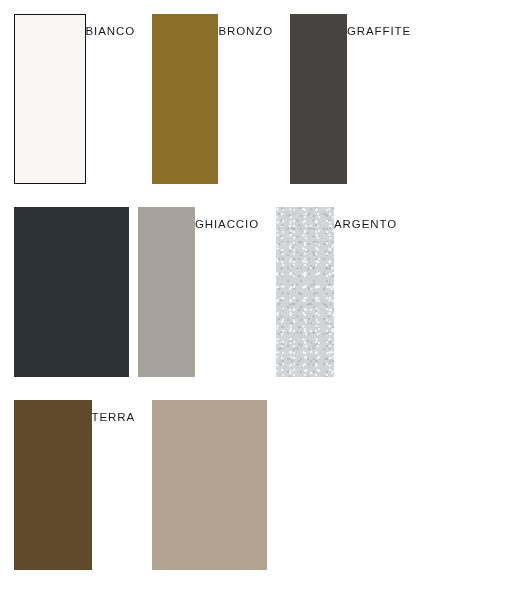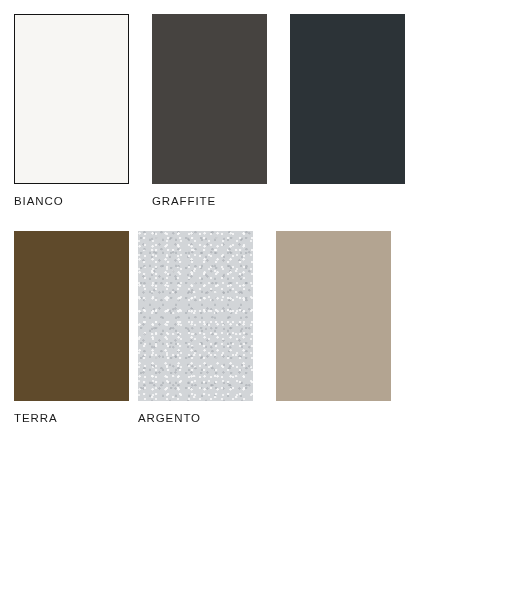--- a/index.html
+++ b/index.html
@@ -23,21 +23,21 @@
     display: flex;
     flex-wrap: wrap;
     align-content: flex-start;
   }
 
   .swatch-cell {
     width: 121px;
     margin-right: 17px;
     margin-bottom: 23px;
     display: flex;
-    flex-direction: column;
+    flex-direction: row;
   }
   .swatch-cell:nth-child(4n) {
     margin-right: 3px;
   }
 
   .swatch-chip {
     width: 115px;
     height: 170px;
     box-sizing: border-box;
     position: relative;
@@ -84,30 +84,38 @@
 </style>
 </head>
 <body style="background: rgb(255, 255, 255);">
 
 <div id="palette-grid">
     <div class="swatch-cell">
       <div class="swatch-chip bordered" title="BIANCO" style="background-color: rgb(247, 246, 243);"></div>
       <div class="swatch-label">BIANCO</div>
     </div>
     <div class="swatch-cell">
+      <div class="swatch-chip" title="BRONZO" style="background-color: rgb(139, 110, 40);"></div>
+      <div class="swatch-label">BRONZO</div>
+    </div>
+    <div class="swatch-cell">
       <div class="swatch-chip" title="GRAFFITE" style="background-color: rgb(70, 67, 64);"></div>
       <div class="swatch-label">GRAFFITE</div>
     </div>
     <div class="swatch-cell">
       <div class="swatch-chip" title="FERRO VINTAGE" style="background-color: rgb(44, 51, 55);"></div>
     </div>
     <div class="swatch-cell">
-      <div class="swatch-chip" title="TERRA" style="background-color: rgb(95, 74, 43);"></div>
-      <div class="swatch-label">TERRA</div>
+      <div class="swatch-chip" title="GHIACCIO" style="background-color: rgb(167, 162, 158);"></div>
+      <div class="swatch-label">GHIACCIO</div>
     </div>
     <div class="swatch-cell">
       <div class="swatch-chip textured" title="ARGENTO" style="background-color: rgb(210, 213, 216);"></div>
       <div class="swatch-label">ARGENTO</div>
+    </div>
+    <div class="swatch-cell">
+      <div class="swatch-chip" title="TERRA" style="background-color: rgb(95, 74, 43);"></div>
+      <div class="swatch-label">TERRA</div>
     </div>
     <div class="swatch-cell">
       <div class="swatch-chip" title="CORDA" style="background-color: rgb(179, 164, 145);"></div>
     </div>
   </div>
 
 </body></html>

